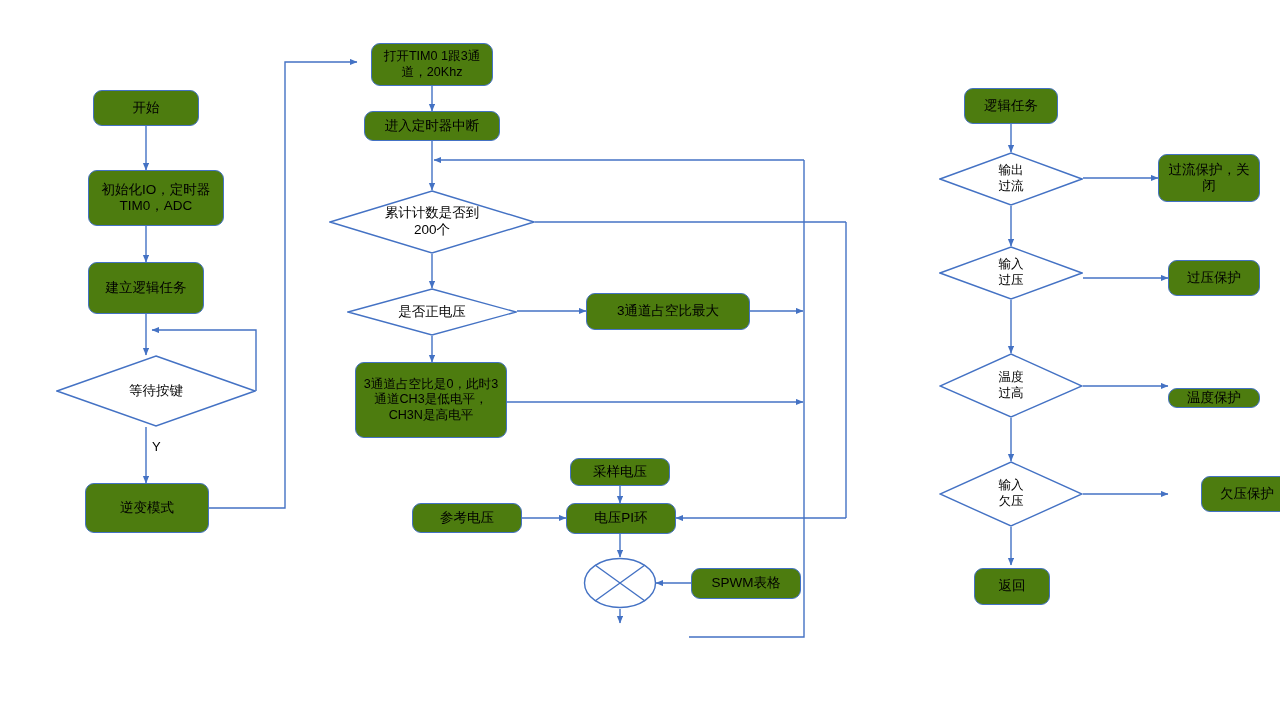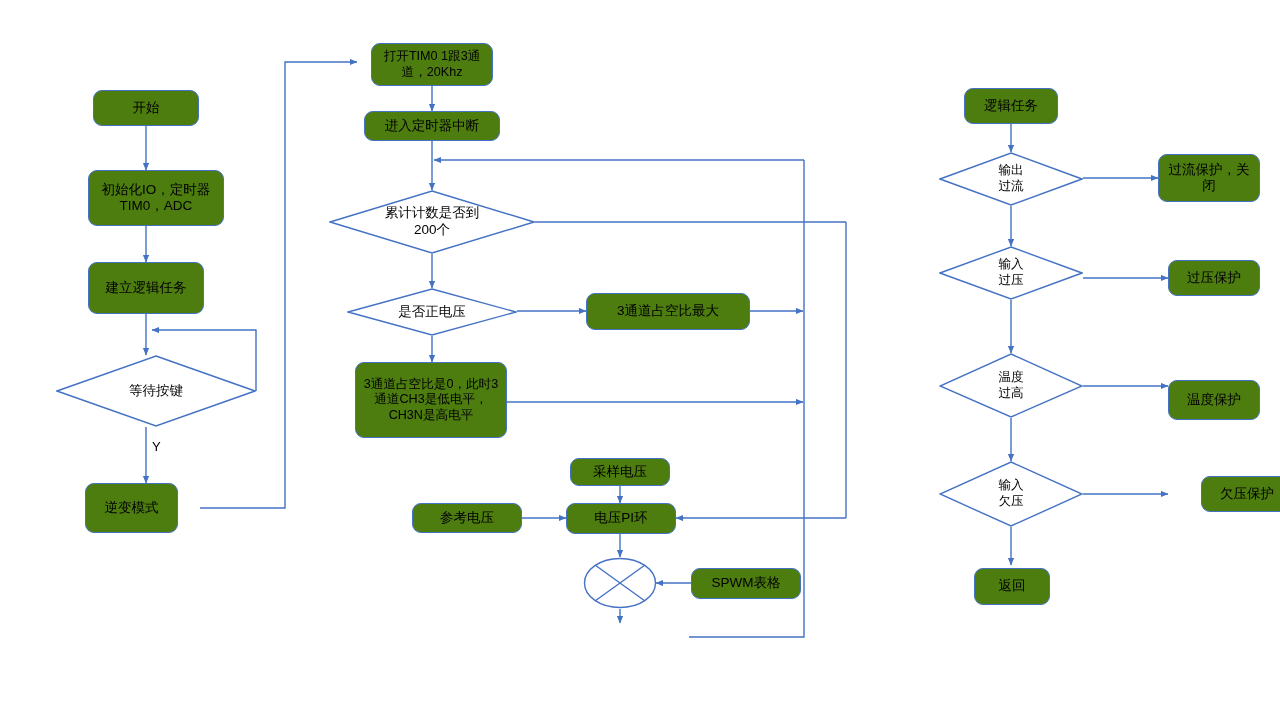--- a/index.html
+++ b/index.html
@@ -95,21 +95,21 @@
 
   <div class="diamond-wrap" style="left:56px;top:355px;width:200px;height:72px;">
     <svg width="200" height="72" style="position:absolute;left:0;top:0;">
       <polygon points="100,1 199,36 100,71 1,36" fill="#ffffff" stroke="#4472C4" stroke-width="1.4"></polygon>
     </svg>
     <span class="diamond-label t13">等待按键</span>
   </div>
 
   <div class="edge-label" style="left:152px;top:439px;">Y</div>
 
-  <div class="node box t13" style="left:85px;top:483px;width:93px;height:50px;">
+  <div class="node box t13" style="left:85px;top:483px;width:124px;height:50px;">
     <span>逆变模式</span>
   </div>
 
   <div class="node box t12" style="left:371px;top:43px;width:122px;height:43px;padding:0 6px;">
     <span>打开TIM0 1跟3通道，20Khz</span>
   </div>
 
   <div class="node box t13" style="left:364px;top:111px;width:136px;height:30px;">
     <span>进入定时器中断</span>
   </div>
@@ -183,21 +183,21 @@
   <div class="node box t13" style="left:1168px;top:260px;width:92px;height:36px;">
     <span>过压保护</span>
   </div>
 
   <div class="diamond-wrap" style="left:939px;top:353px;width:144px;height:65px;">
     <svg width="144" height="65" style="position:absolute;left:0;top:0;">
       <polygon points="72,1 143,33 72,64 1,33" fill="#ffffff" stroke="#4472C4" stroke-width="1.4"></polygon>
     </svg>
     <span class="diamond-label t12" style="width:34px;">温度过高</span>
   </div>
-  <div class="node box t13" style="left:1168px;top:380px;width:92px;height:40px;text-align:right;">
+  <div class="node box t13" style="left:1168px;top:388px;width:92px;height:20px;text-align:right;">
     <span>温度保护</span>
   </div>
 
   <div class="diamond-wrap" style="left:939px;top:461px;width:144px;height:66px;">
     <svg width="144" height="66" style="position:absolute;left:0;top:0;">
       <polygon points="72,1 143,33 72,65 1,33" fill="#ffffff" stroke="#4472C4" stroke-width="1.4"></polygon>
     </svg>
     <span class="diamond-label t12" style="width:34px;">输入欠压</span>
   </div>
   <div class="node box t13" style="left:1201px;top:476px;width:92px;height:36px;">

